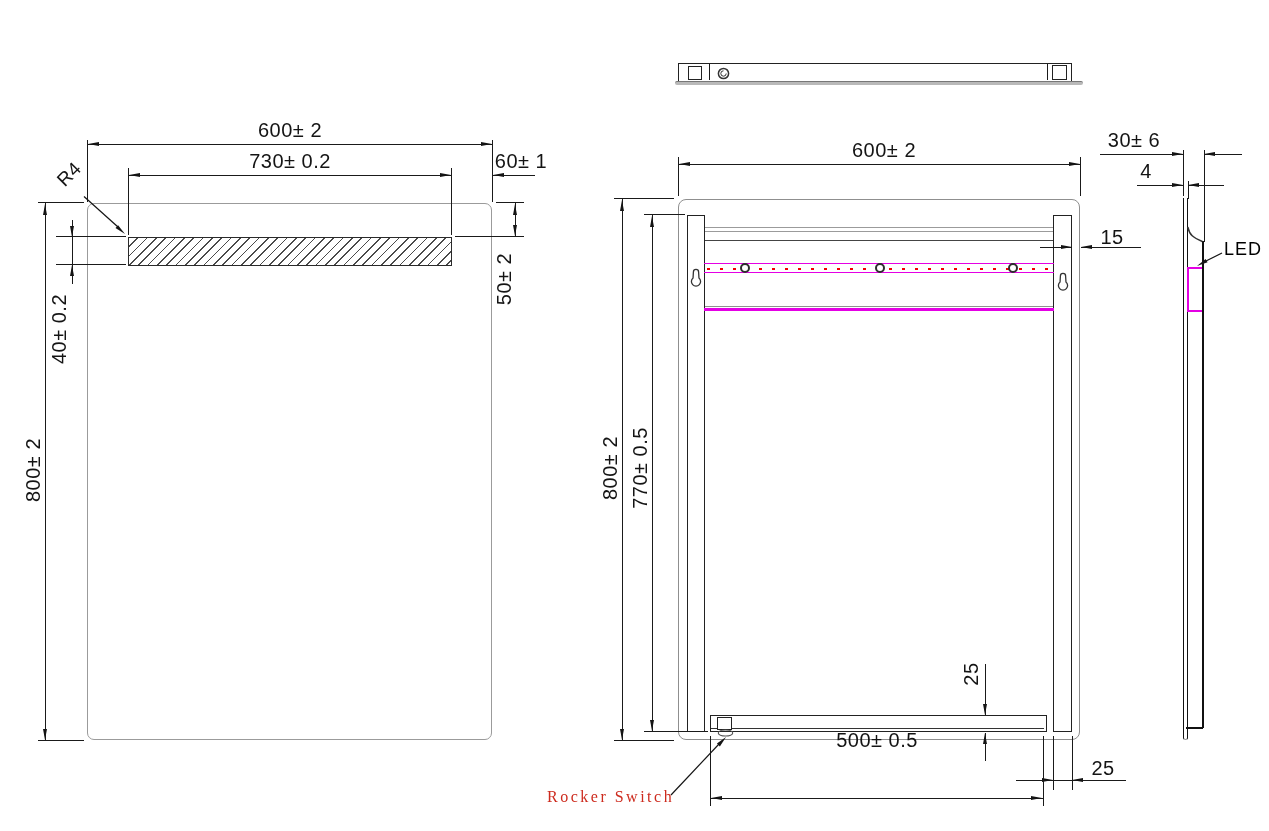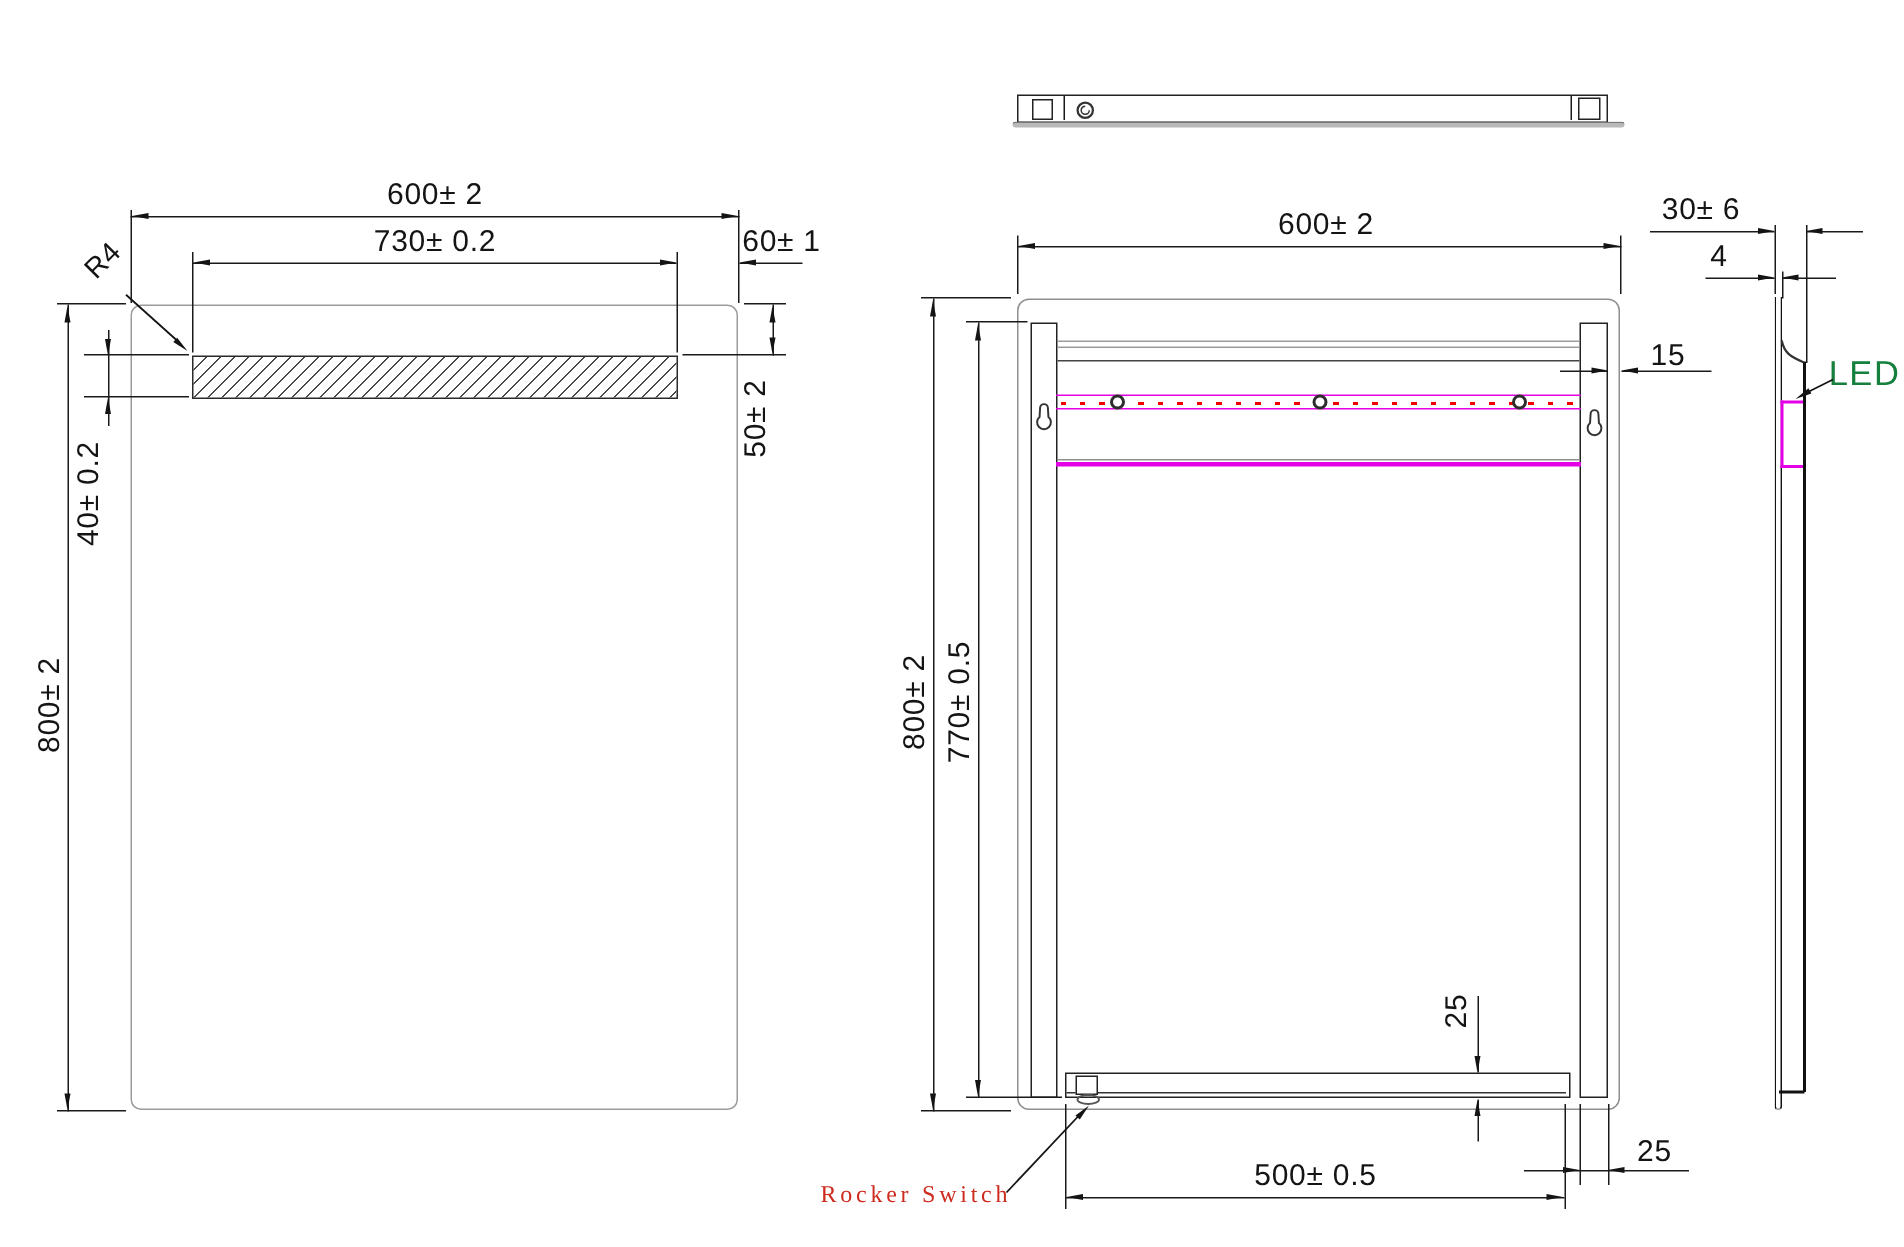--- a/index.html
+++ b/index.html
@@ -10,21 +10,21 @@
   
   .ar{position:absolute;width:0;height:0;}
   .aL{border-top:2.2px solid transparent;border-bottom:2.2px solid transparent;border-right:11px solid #141414;}
   .aR{border-top:2.2px solid transparent;border-bottom:2.2px solid transparent;border-left:11px solid #141414;}
   .aU{border-left:2.2px solid transparent;border-right:2.2px solid transparent;border-bottom:11px solid #141414;}
   .aD{border-left:2.2px solid transparent;border-right:2.2px solid transparent;border-top:11px solid #141414;}
   .dt{position:absolute;transform:translate(-50%,-50%);font-size:20px;line-height:1;color:#141414;white-space:nowrap;letter-spacing:.5px;}
   .dtv{transform:translate(-50%,-50%) rotate(-90deg);}
   .dt45{transform:translate(-50%,-50%) rotate(-45deg);font-size:19px;}
   .lbl-red{position:absolute;font-family:"Liberation Serif",serif;font-size:16px;color:#cd2b1e;letter-spacing:2.5px;white-space:nowrap;}
-  .led-lbl{position:absolute;transform:translate(-50%,-50%);font-size:23px;color:#15803d;letter-spacing:1px;}
+  .led-lbl{position:absolute;transform:translate(-50%,-50%);font-size:18px;color:#000000;letter-spacing:1px;}
   .outline{position:absolute;background:#fff;}
   .donut{position:absolute;width:6px;height:6px;border:2px solid #2d2d2d;border-radius:50%;background:#fff;}
   svg.ovl{position:absolute;left:0;top:0;pointer-events:none;}
 </style>
 </head>
 <body>
 
 <div id="canvas">
 
   <div class="outline" style="left:87px;top:203px;width:403px;height:535px;border:1.6px solid #9b9b9b;border-radius:7px;"></div>
@@ -139,21 +139,21 @@
   <div class="hl" style="left:1016px;top:780px;width:110px;"></div>
   <div class="ar aR" style="left:1042px;top:778.4px;"></div>
   <div class="ar aL" style="left:1072px;top:778.4px;"></div>
   <div class="dt" style="left:1103px;top:768px;">25</div>
 
   <div class="vl" style="left:710px;top:736px;height:70px;"></div>
   <div class="vl" style="left:1042.5px;top:736px;height:70px;"></div>
   <div class="hl" style="left:710px;top:798px;width:333px;"></div>
   <div class="ar aL" style="left:711px;top:796.4px;"></div>
   <div class="ar aR" style="left:1031px;top:796.4px;"></div>
-  <div class="dt" style="left:877px;top:784px;text-align:center;">500± 0.5</div>
+  <div class="dt" style="left:877px;top:740px;text-align:center;">500± 0.5</div>
 
   <div class="lbl-red" style="left:547px;top:788px;">Rocker Switch</div>
 
   <div class="hl" style="left:1100px;top:154px;width:83px;"></div>
   <div class="ar aR" style="left:1172px;top:152.4px;"></div>
   <div class="hl" style="left:1204px;top:154px;width:38px;"></div>
   <div class="ar aL" style="left:1204px;top:152.4px;"></div>
   <div class="dt" style="left:1134px;top:140px;">30± 6</div>
   <div class="vl" style="left:1182.8px;top:150px;height:46px;"></div>
   <div class="vl" style="left:1203.5px;top:150px;height:92px;"></div>

